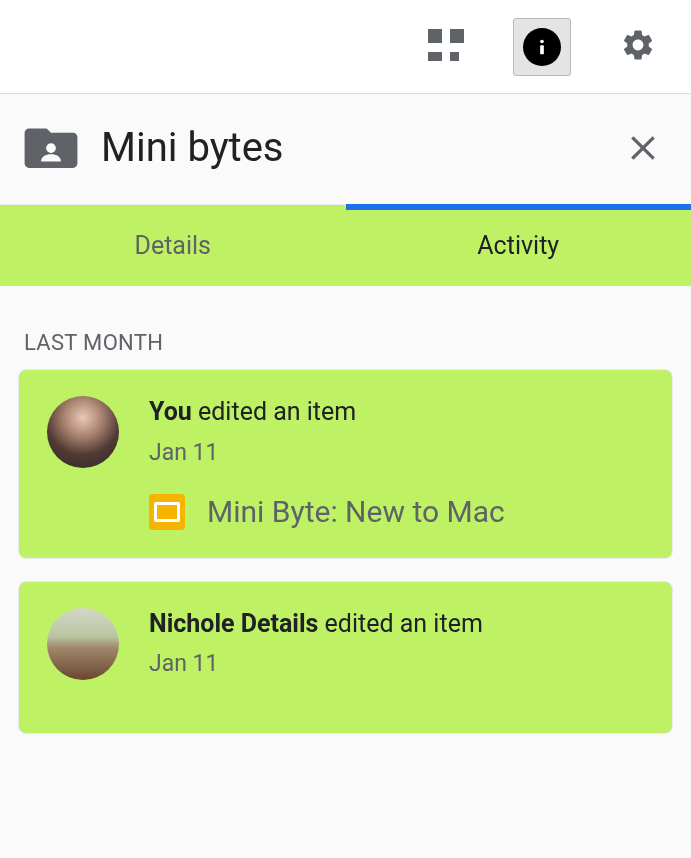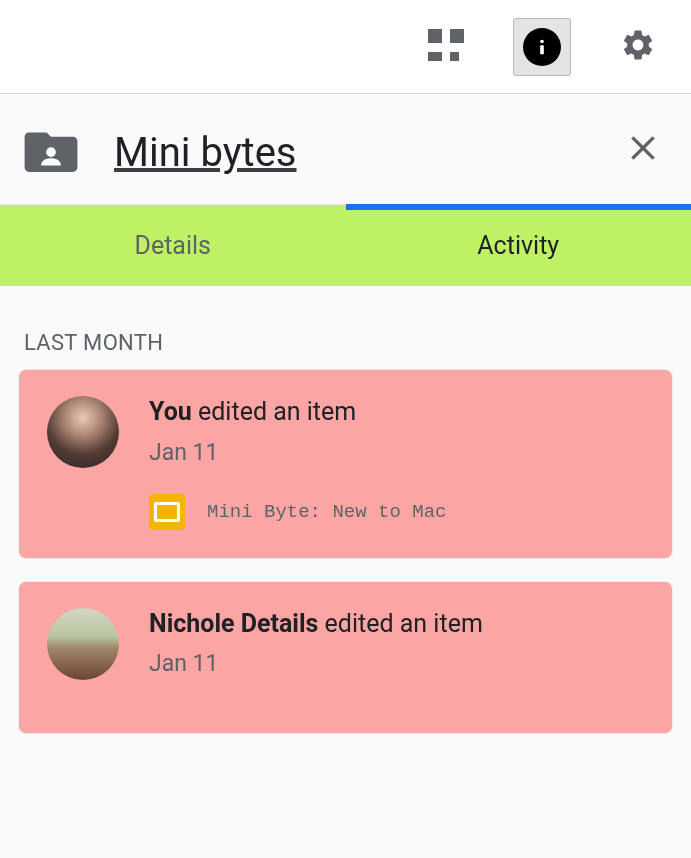--- a/index.html
+++ b/index.html
@@ -53,25 +53,24 @@
       background: #000;
       display:flex;
       align-items:center;
       justify-content:center;
     }
     .info-circle svg { width:22px; height:22px; }
     .gear-icon { color:#5f6368; }
     .gear-icon svg { width:36px; height:36px; }
     .header {
       display: flex;
-      align-items: flex-end;
+      align-items: flex-start;
       padding: 30px 24px 28px 24px;
-      gap: 36px;
+      gap: 23px;
       background: #fafafa;
-      text-decoration: underline;
     }
     .folder-icon { color:#5f6368; }
     .folder-icon svg { width:54px; height:44px; }
     .header-title {
       font-size: 40px;
       font-weight: 400;
       color: #202124;
       flex: 1;
     }
     .close-btn { color:#5f6368; cursor:pointer; padding:8px;}
@@ -104,21 +103,21 @@
       height:6px;
       background:#1a73e8;
     }
     .section-label {
       font-size: 22px;
       color: #5f6368;
       padding: 44px 24px 14px 24px;
       letter-spacing: 0.3px;
     }
     .activity-card {
-      background: #fca5a5;
+      background: #bef264;
       border: 1px solid #e8eaed;
       border-radius: 8px;
       margin: 0 18px 22px 18px;
       padding: 26px 22px 28px 28px;
       display: flex;
       gap: 30px;
     }
     .avatar {
       width: 72px;
       height: 72px;
@@ -158,23 +157,22 @@
       justify-content:center;
     }
     .slides-icon::after {
       content:'';
       width:20px;
       height:14px;
       border: 3px solid #fff;
       border-radius:2px;
     }
     .file-name {
-      font-size: 19px;
-      color: #5f6368;
-      font-family: Liberation Mono, monospace;
+      font-size: 30px;
+      color: #5f6368;
     }
   </style>
 </head>
 <body>
 
 <div class="toolbar">
   <div class="toolbar-btn">
     <div class="grid-icon">
       <span class="sq1"></span>
         <span class="sq2"></span>

